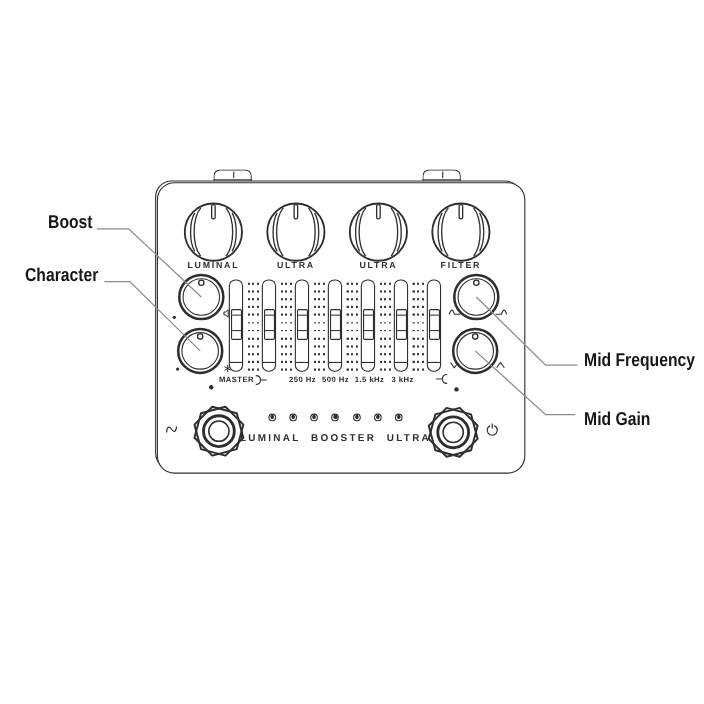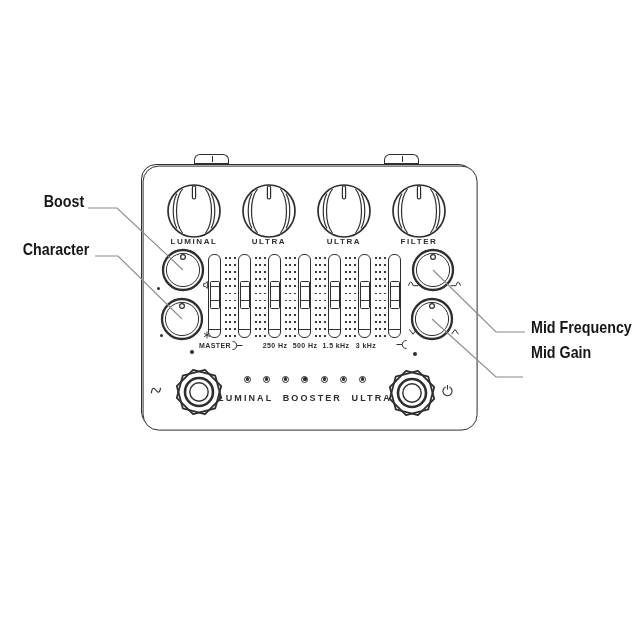--- a/index.html
+++ b/index.html
@@ -66,21 +66,21 @@
 <body>
 
 <div class="stage">
 
   <div class="callout left-side" style="left:0;width:84px;top:193px;">
     <span class="cond">Boost</span></div>
   <div class="callout left-side" style="left:0;width:89px;top:241px;">
     <span class="cond">Character</span></div>
   <div class="callout right-side" style="left:531px;top:319px;">
     <span class="cond">Mid Frequency</span></div>
-  <div class="callout right-side" style="left:531px;top:344px;">
+  <div class="callout right-side" style="left:531px;top:372px;">
     <span class="cond">Mid Gain</span></div>
 
   <div class="jack" style="left:194px;top:154px;">
     <span class="jack-v"></span>
       <span class="jack-h"></span>
     </div>
   <div class="jack" style="left:384px;top:154px;">
     <span class="jack-v"></span>
       <span class="jack-h"></span>
     </div>

